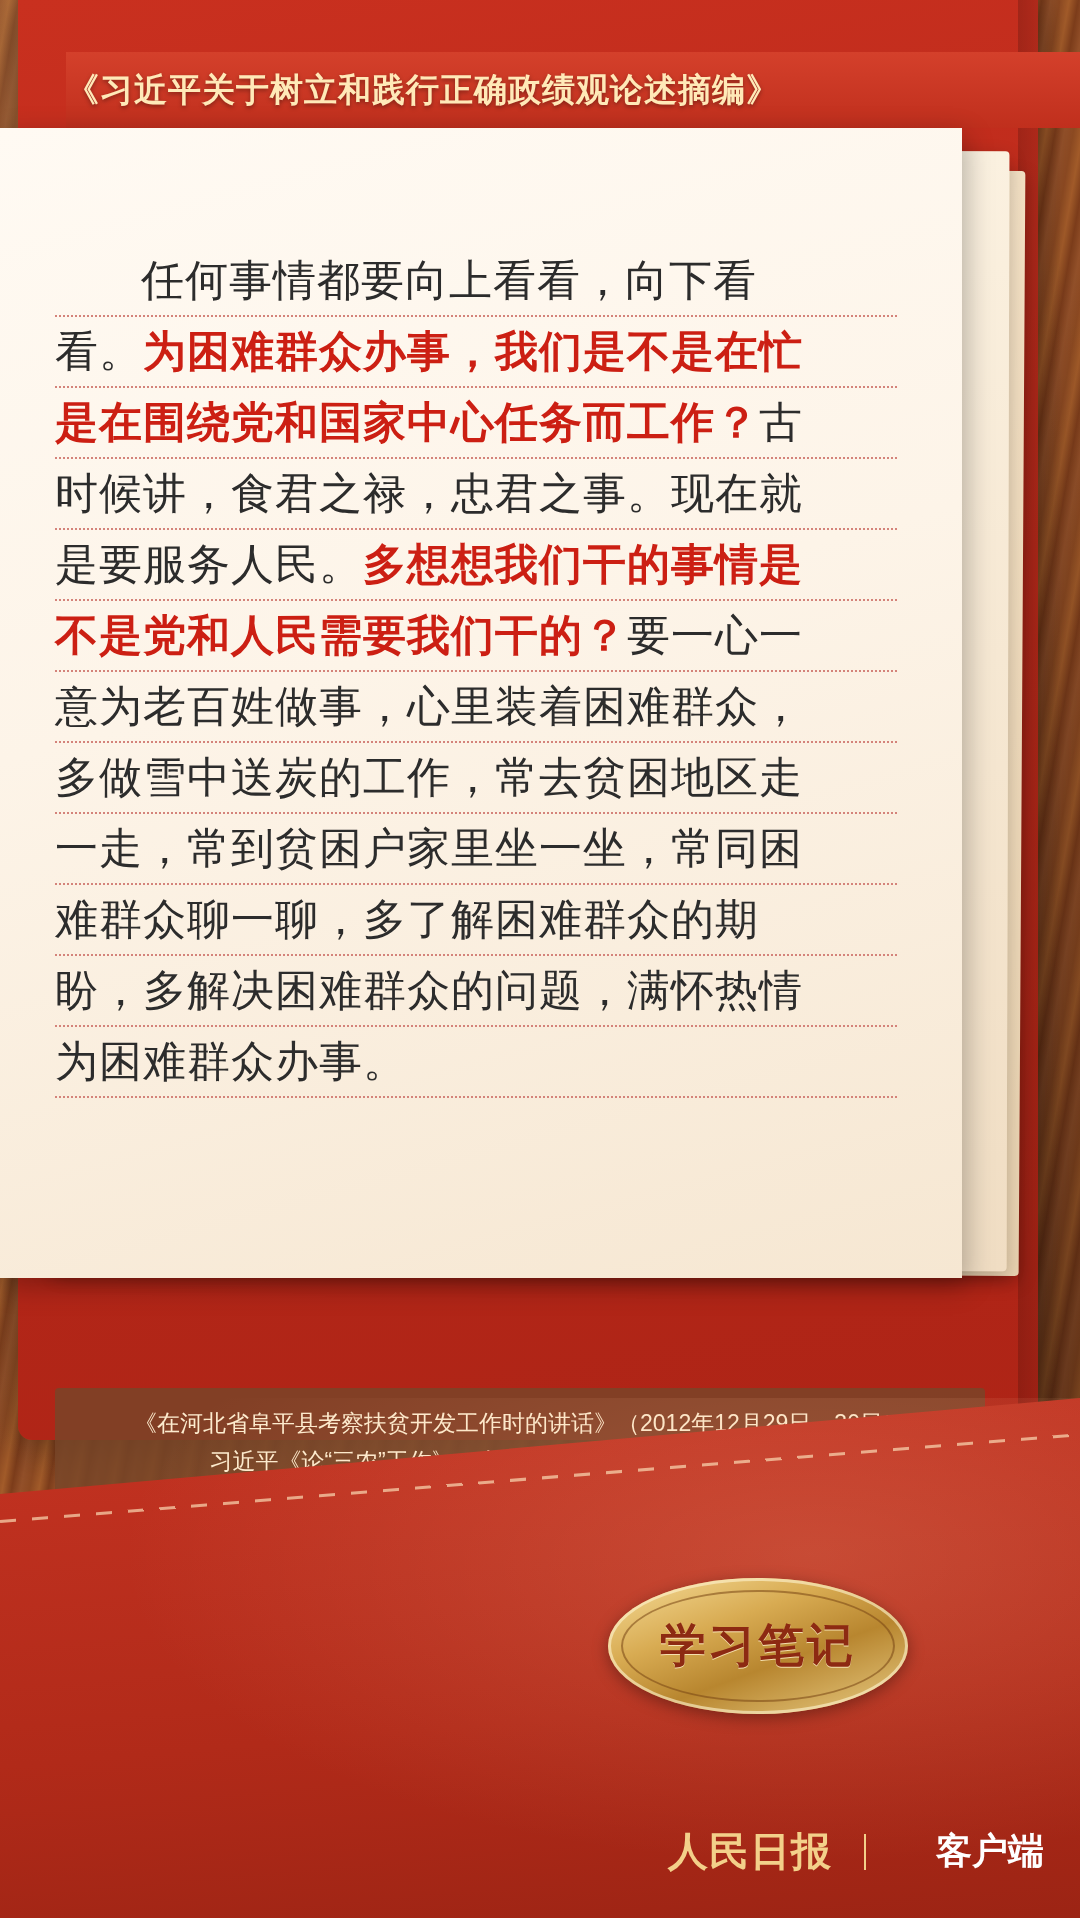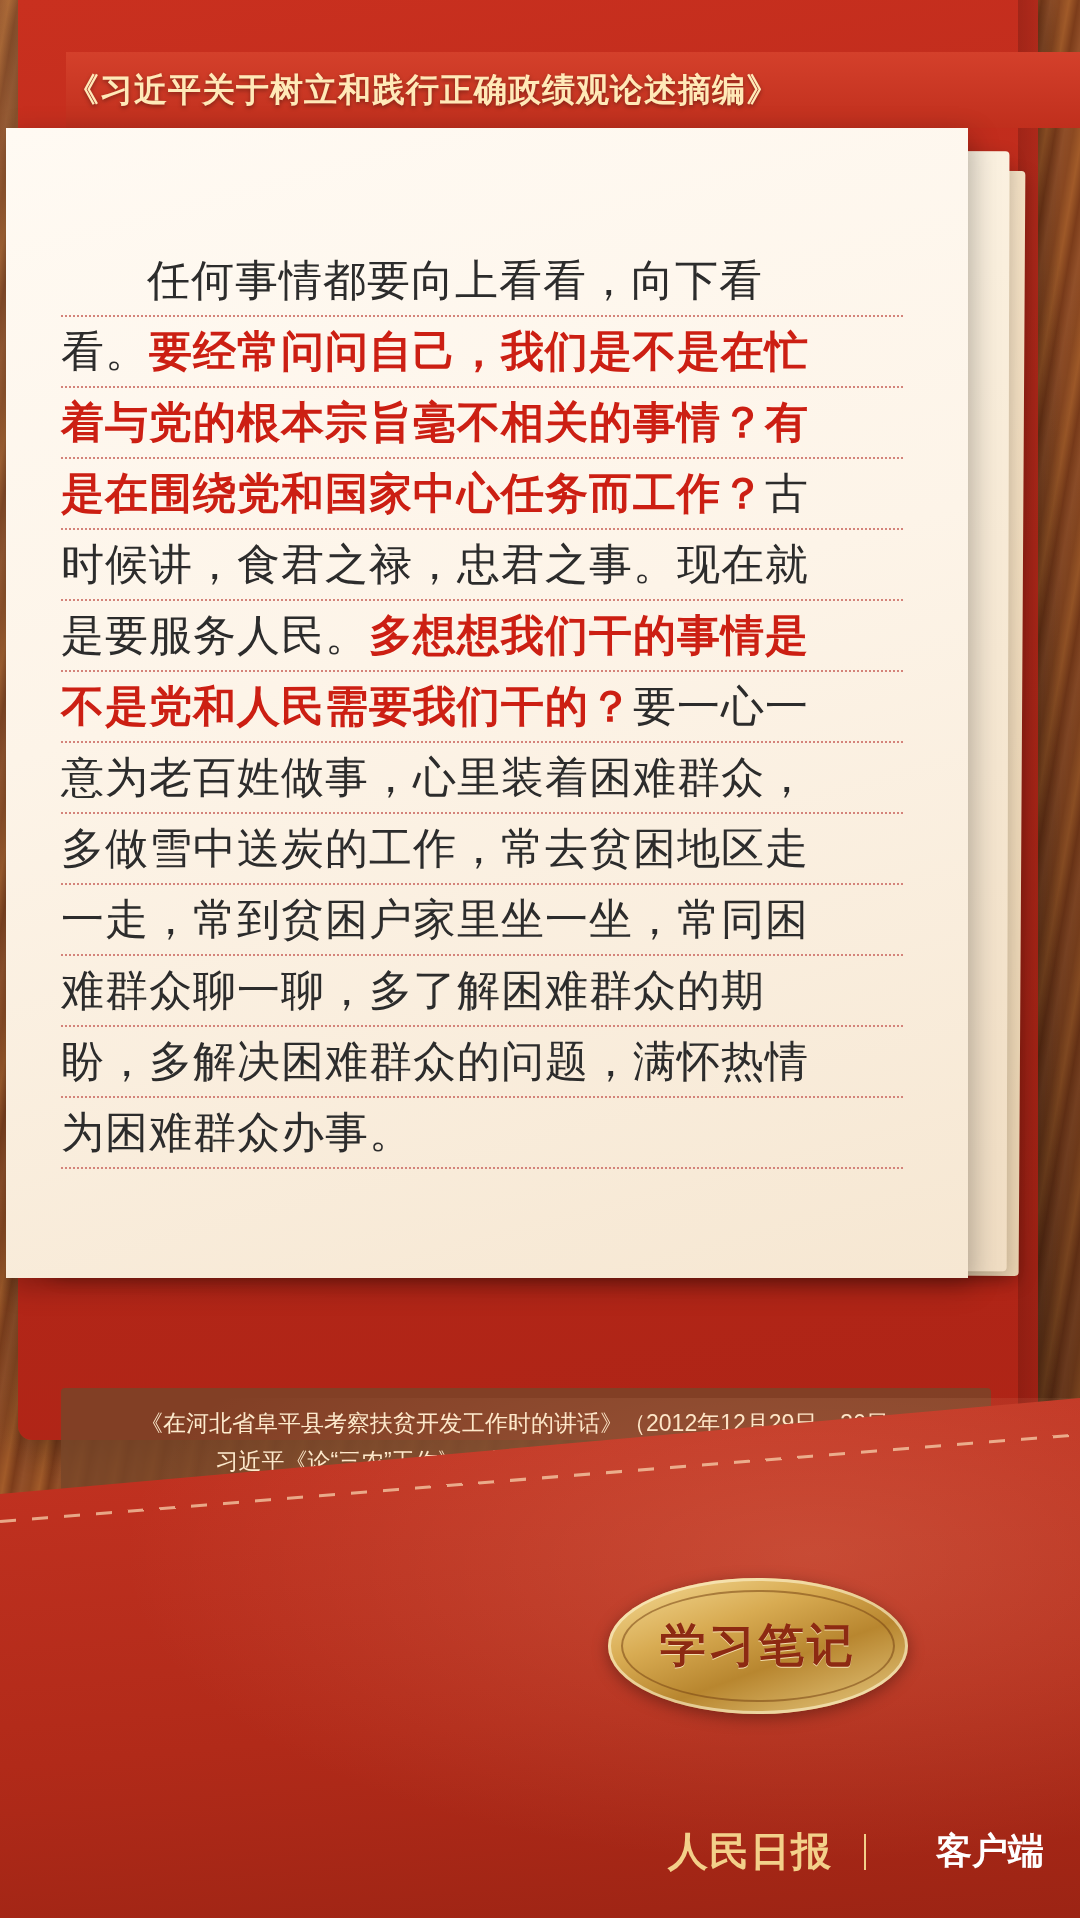--- a/index.html
+++ b/index.html
@@ -102,21 +102,21 @@
     top: 150px;
     width: 960px;
     height: 1120px;
     background: linear-gradient(180deg, #fbf1e0, #f0ddc3);
     border-radius: 4px;
     transform: rotate(0.15deg);
     box-shadow: 0 6px 18px rgba(0,0,0,0.22);
   }
   .paper {
     position: absolute;
-    left: 6px;
+    left: 0;
     top: 128px;
     width: 962px;
     height: 1150px;
     background: linear-gradient(165deg, #fffaf3 0%, #fdf4e8 45%, #f6e7d2 100%);
     box-shadow: 4px 8px 26px rgba(0,0,0,0.28);
   }
 
   
   .quote-area {
     position: absolute;
@@ -269,22 +269,21 @@
   </div>
 
   <div class="paper-back2"></div>
   <div class="paper-back1"></div>
 
   <div class="paper">
 
     <div class="quote-area">
 
     <div class="quote-line"><span class="ind"></span><span>任何事情都要向上看看，向下看</span></div>
-        <div class="quote-line"><span>看。</span><span class="em">要经常问问自己，我们是不是在忙</span></div>
-        <div class="quote-line"><span class="em">着与党的根本宗旨毫不相关的事情？有</span></div>
+        <div class="quote-line"><span>看。</span><span class="em">为困难群众办事，我们是不是在忙</span></div>
         <div class="quote-line"><span class="em">是在围绕党和国家中心任务而工作？</span><span>古</span></div>
         <div class="quote-line"><span>时候讲，食君之禄，忠君之事。现在就</span></div>
         <div class="quote-line"><span>是要服务人民。</span><span class="em">多想想我们干的事情是</span></div>
         <div class="quote-line"><span class="em">不是党和人民需要我们干的？</span><span>要一心一</span></div>
         <div class="quote-line"><span>意为老百姓做事，心里装着困难群众，</span></div>
         <div class="quote-line"><span>多做雪中送炭的工作，常去贫困地区走</span></div>
         <div class="quote-line"><span>一走，常到贫困户家里坐一坐，常同困</span></div>
         <div class="quote-line"><span>难群众聊一聊，多了解困难群众的期</span></div>
         <div class="quote-line"><span>盼，多解决困难群众的问题，满怀热情</span></div>
         <div class="quote-line"><span>为困难群众办事。</span></div>

